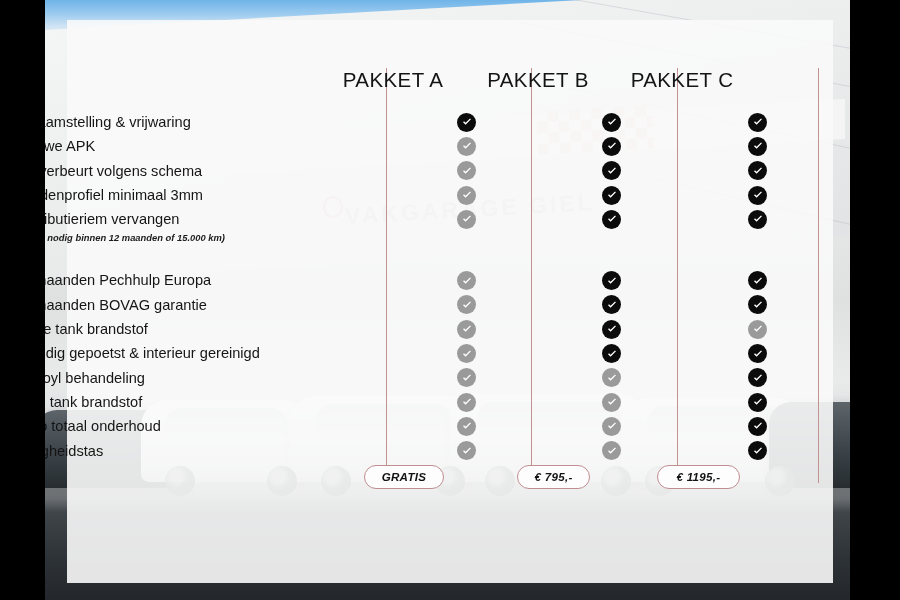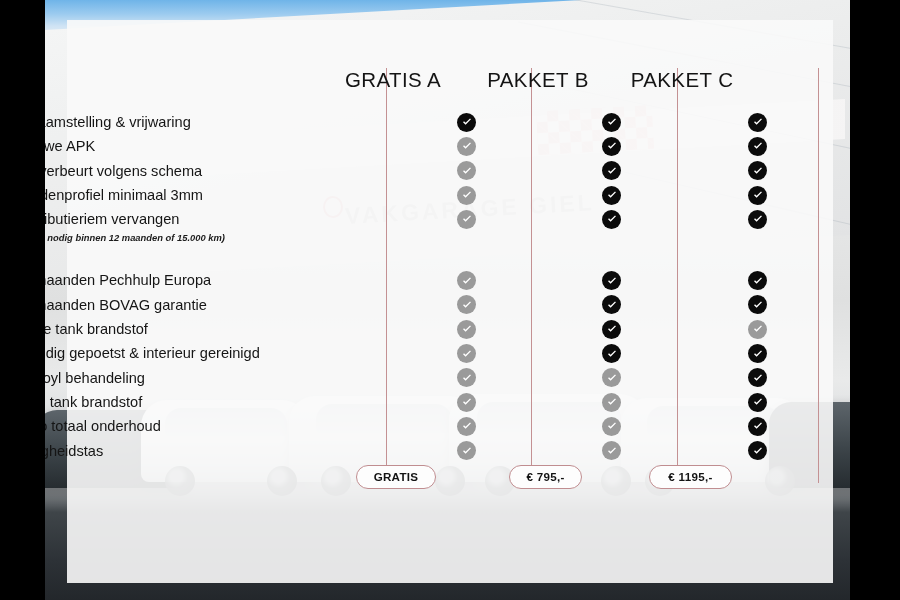--- a/index.html
+++ b/index.html
@@ -213,23 +213,24 @@
     justify-content: center;
   }
   .chk svg { width: 12px; height: 12px; display: block; }
   .chk.on  { background: #0b0b0b; }
   .chk.off { background: #9a9a9a; }
   .chk.on svg path, .chk.off svg path { fill: #ffffff; }
 
   
   #prices {
     position: absolute;
-    left: 4px; top: 465px;
+    left: 12px; top: 465px;
     width: 766px; height: 40px;
     z-index: 26;
+    font-style: italic;
   }
   .pill {
     position: absolute;
     top: 0;
     height: 24px;
     line-height: 22px;
     border: 1px solid #c08d90;
     border-radius: 13px;
     background: #fdfdfd;
     text-align: center;
@@ -275,21 +276,21 @@
   </div>
 
   <div id="panel"></div>
 
   <div class="sep" style="left:386px;"></div>
   <div class="sep" style="left:531px;"></div>
   <div class="sep" style="left:677px;"></div>
   <div class="sep" style="left:818px;"></div>
 
   <div id="headers">
-    <div class="pkg-head" style="left:320px;">GRATIS A</div>
+    <div class="pkg-head" style="left:320px;">PAKKET A</div>
     <div class="pkg-head" style="left:609px;">PAKKET C</div>
     <div class="pkg-head" style="left:465px;">PAKKET B</div>
   </div>
 
   <div id="features">
     <div class="feat">Tenaamstelling &amp; vrijwaring</div>
     <div class="feat">Nieuwe APK</div>
     <div class="feat">Afleverbeurt volgens schema</div>
     <div class="feat">Bandenprofiel minimaal 3mm</div>
     <div class="feat">Distributieriem vervangen</div>

